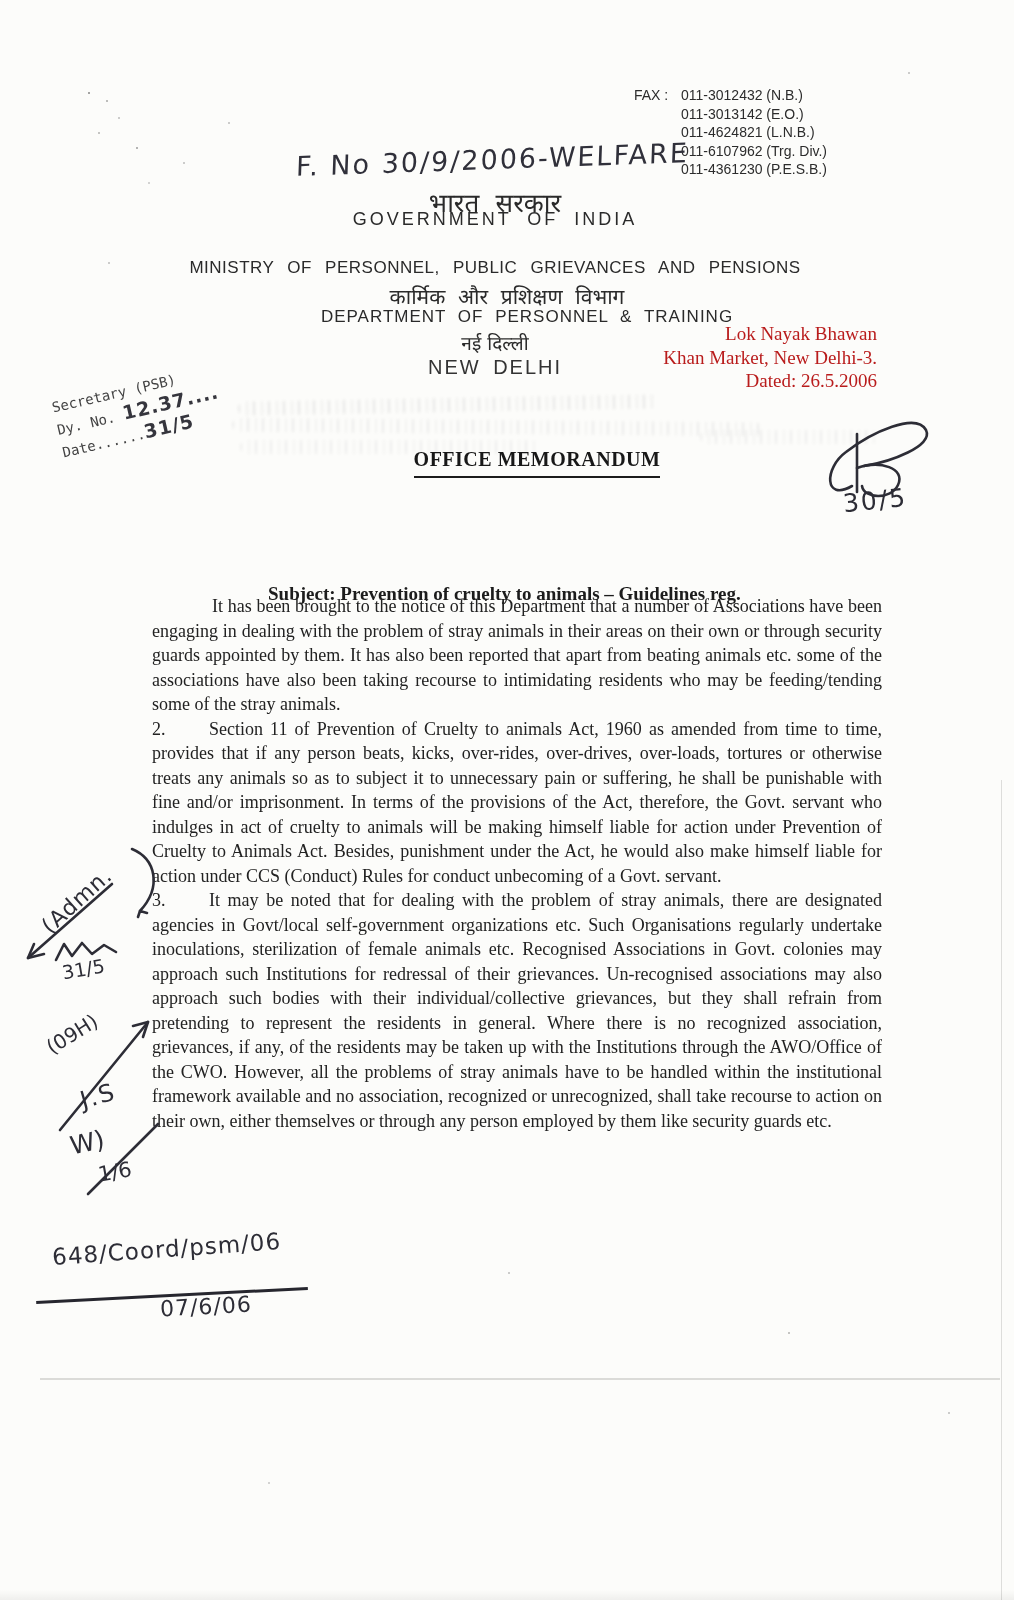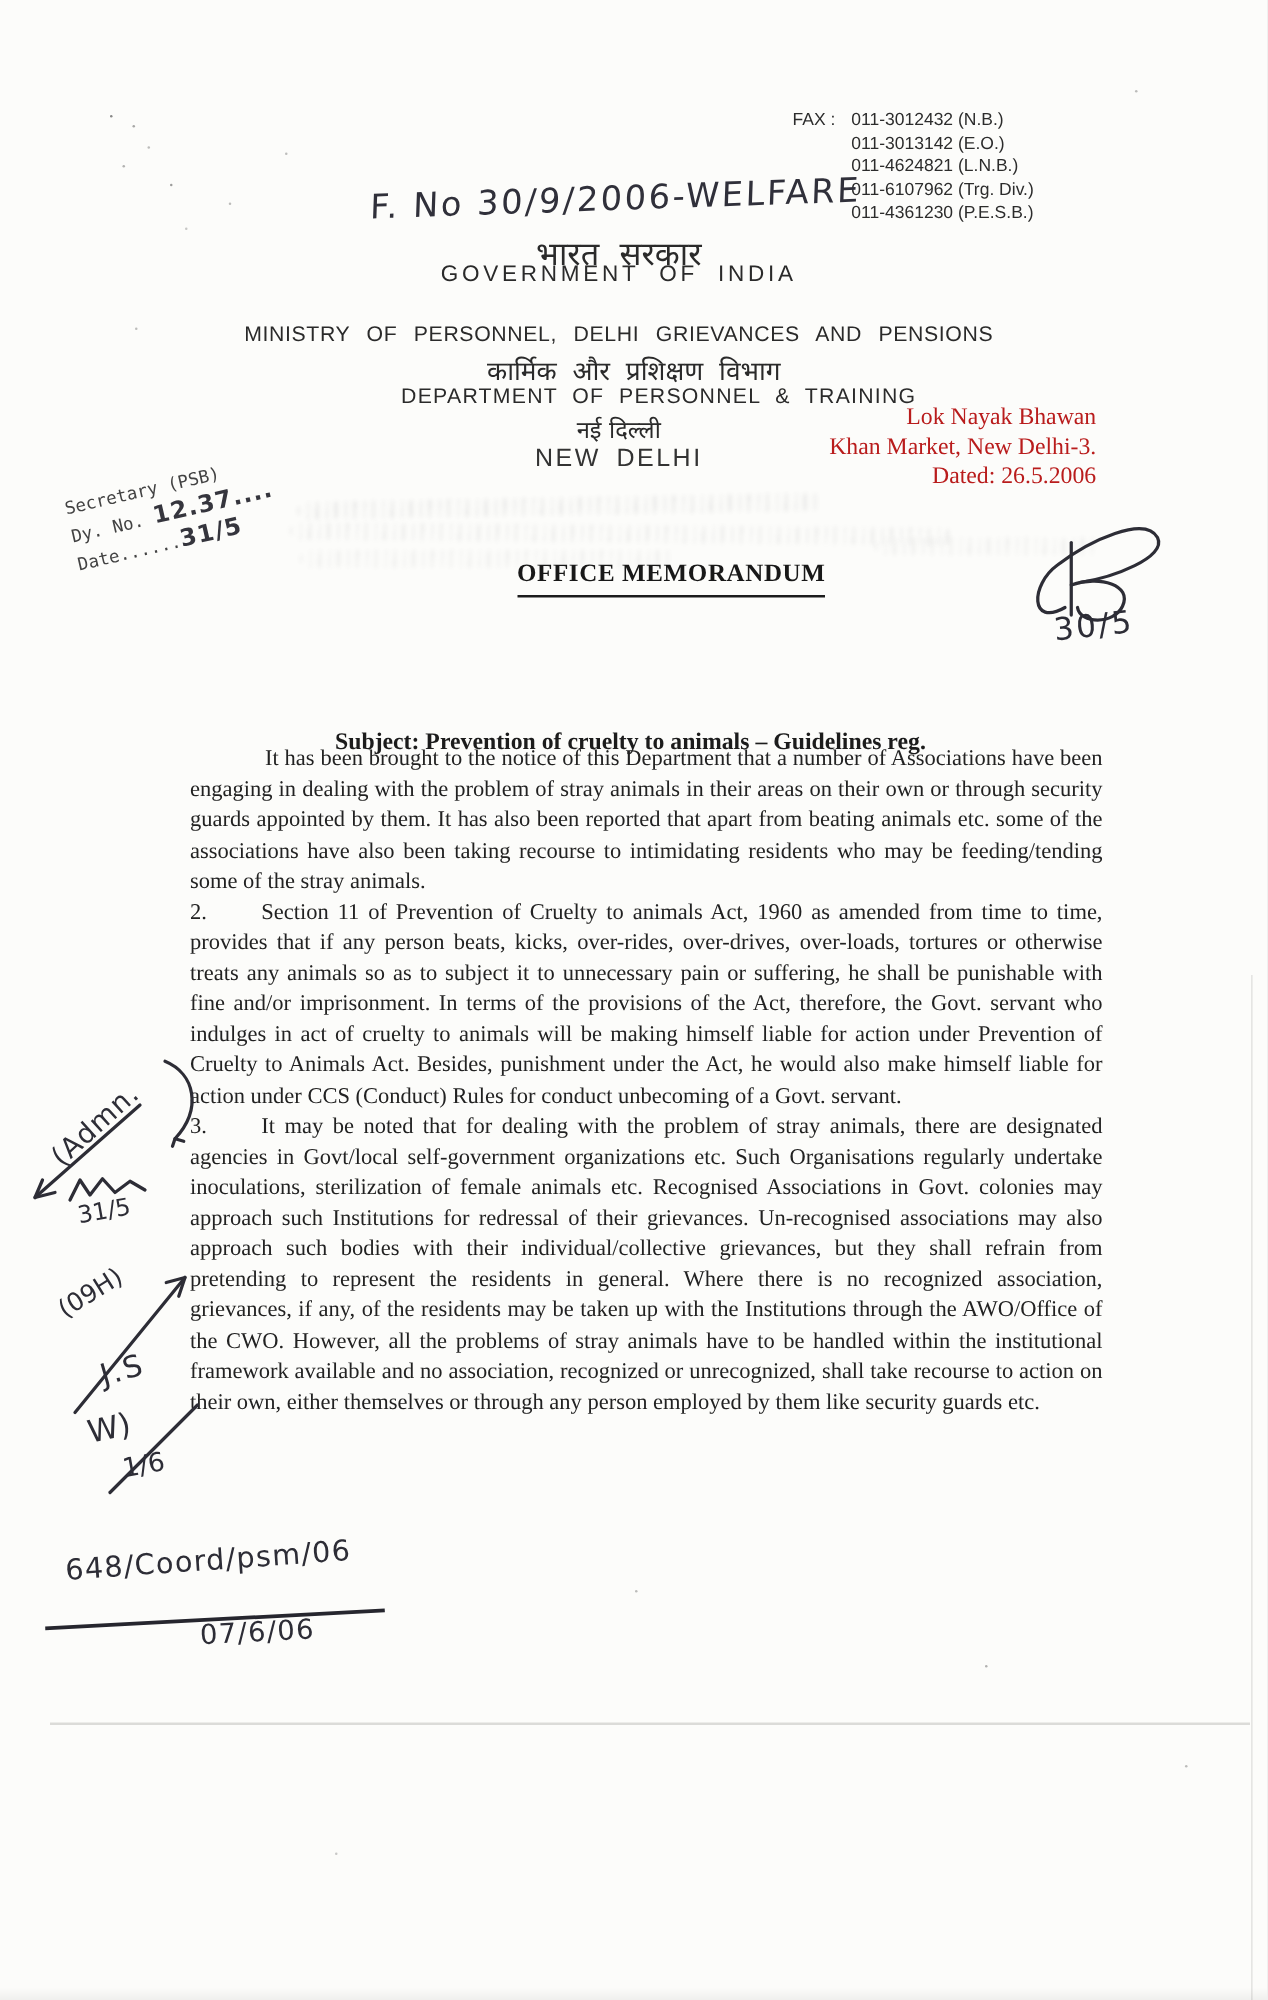--- a/index.html
+++ b/index.html
@@ -111,21 +111,21 @@
     <div class="fax-row"><span class="fax-label"></span><span>011-3013142 (E.O.)</span></div>
     <div class="fax-row"><span class="fax-label"></span><span>011-4624821 (L.N.B.)</span></div>
     <div class="fax-row"><span class="fax-label"></span><span>011-6107962 (Trg. Div.)</span></div>
     <div class="fax-row"><span class="fax-label"></span><span>011-4361230 (P.E.S.B.)</span></div>
   </div>
 
   <div class="abs fileno hw">F. No 30/9/2006-WELFARE</div>
 
   <div class="abs lh lh-hi-1 hindi">भारत सरकार</div>
   <div class="abs lh lh-en-1 sans">GOVERNMENT OF INDIA</div>
-  <div class="abs lh lh-en-2 sans">MINISTRY OF PERSONNEL, DELHI GRIEVANCES AND PENSIONS</div>
+  <div class="abs lh lh-en-2 sans">MINISTRY OF PERSONNEL, PUBLIC GRIEVANCES AND PENSIONS</div>
   <div class="abs lh lh-hi-3 hindi">कार्मिक और प्रशिक्षण विभाग</div>
   <div class="abs lh lh-en-3 sans">DEPARTMENT OF PERSONNEL &amp; TRAINING</div>
   <div class="abs lh lh-hi-4 hindi">नई दिल्ली</div>
   <div class="abs lh lh-en-4 sans">NEW DELHI</div>
 
   <div class="abs addr serif">
     <div>Lok Nayak Bhawan</div>
     <div>Khan Market, New Delhi-3.</div>
     <div>Dated: 26.5.2006</div>
   </div>

